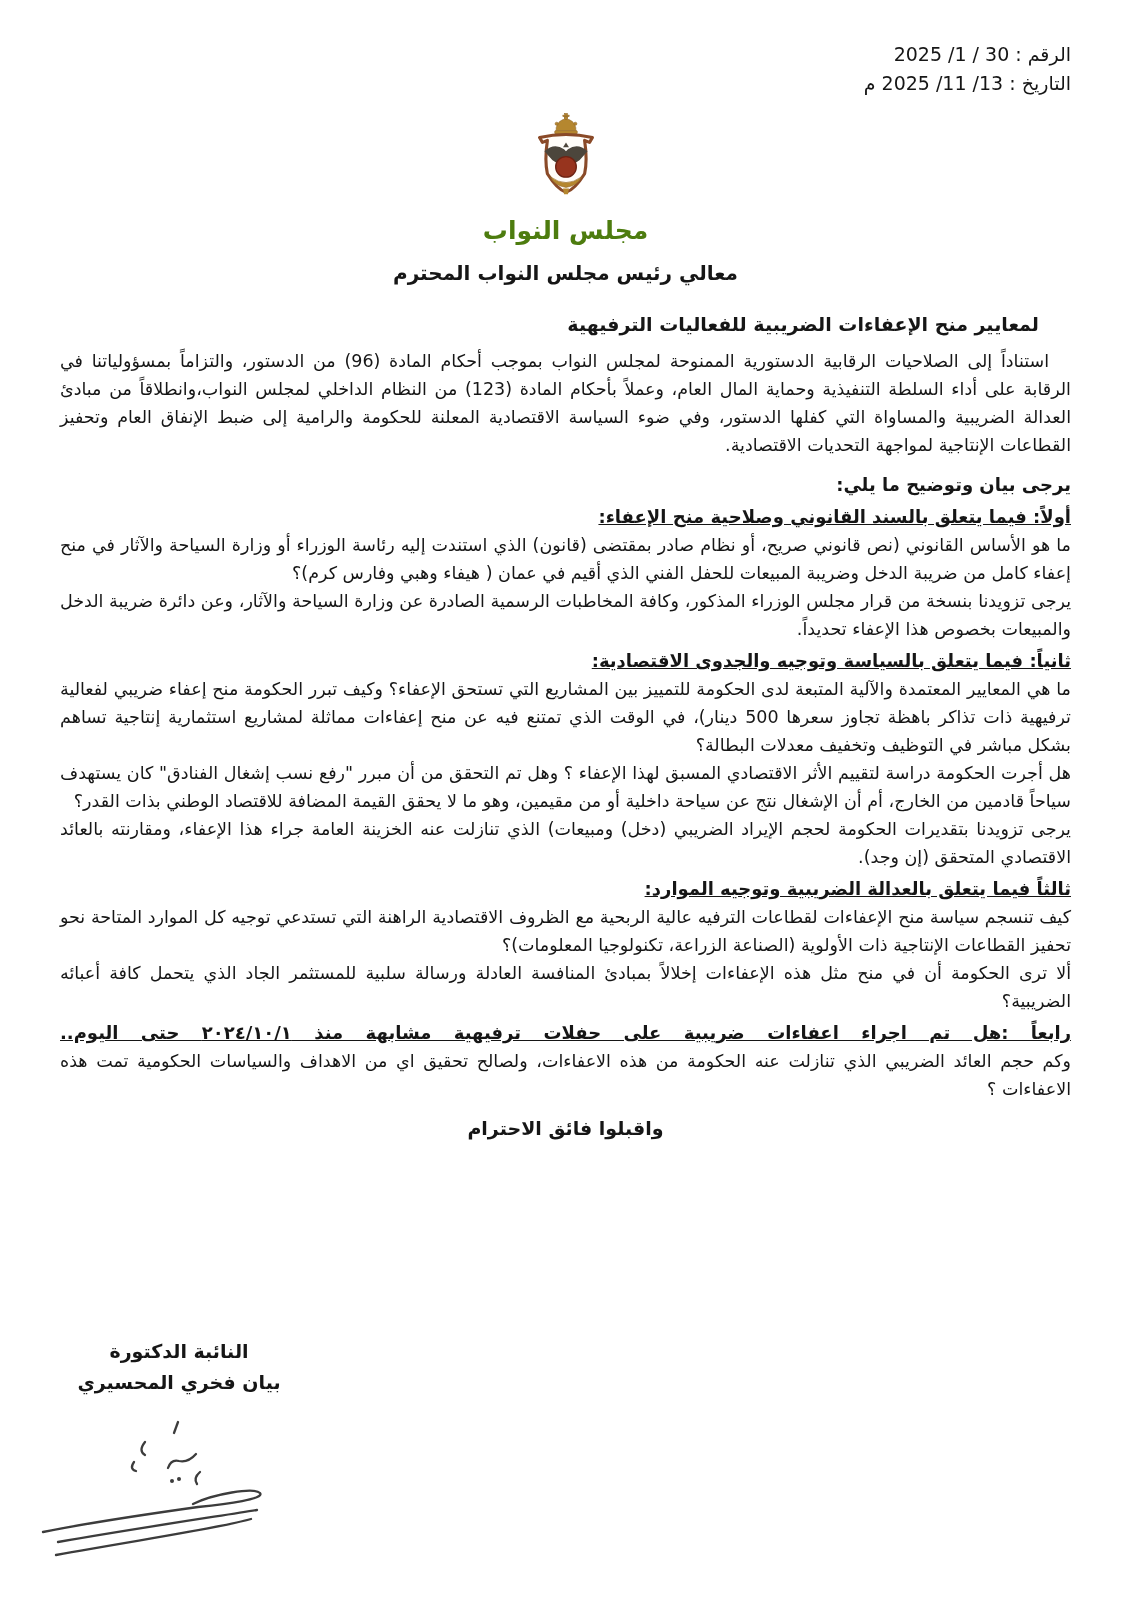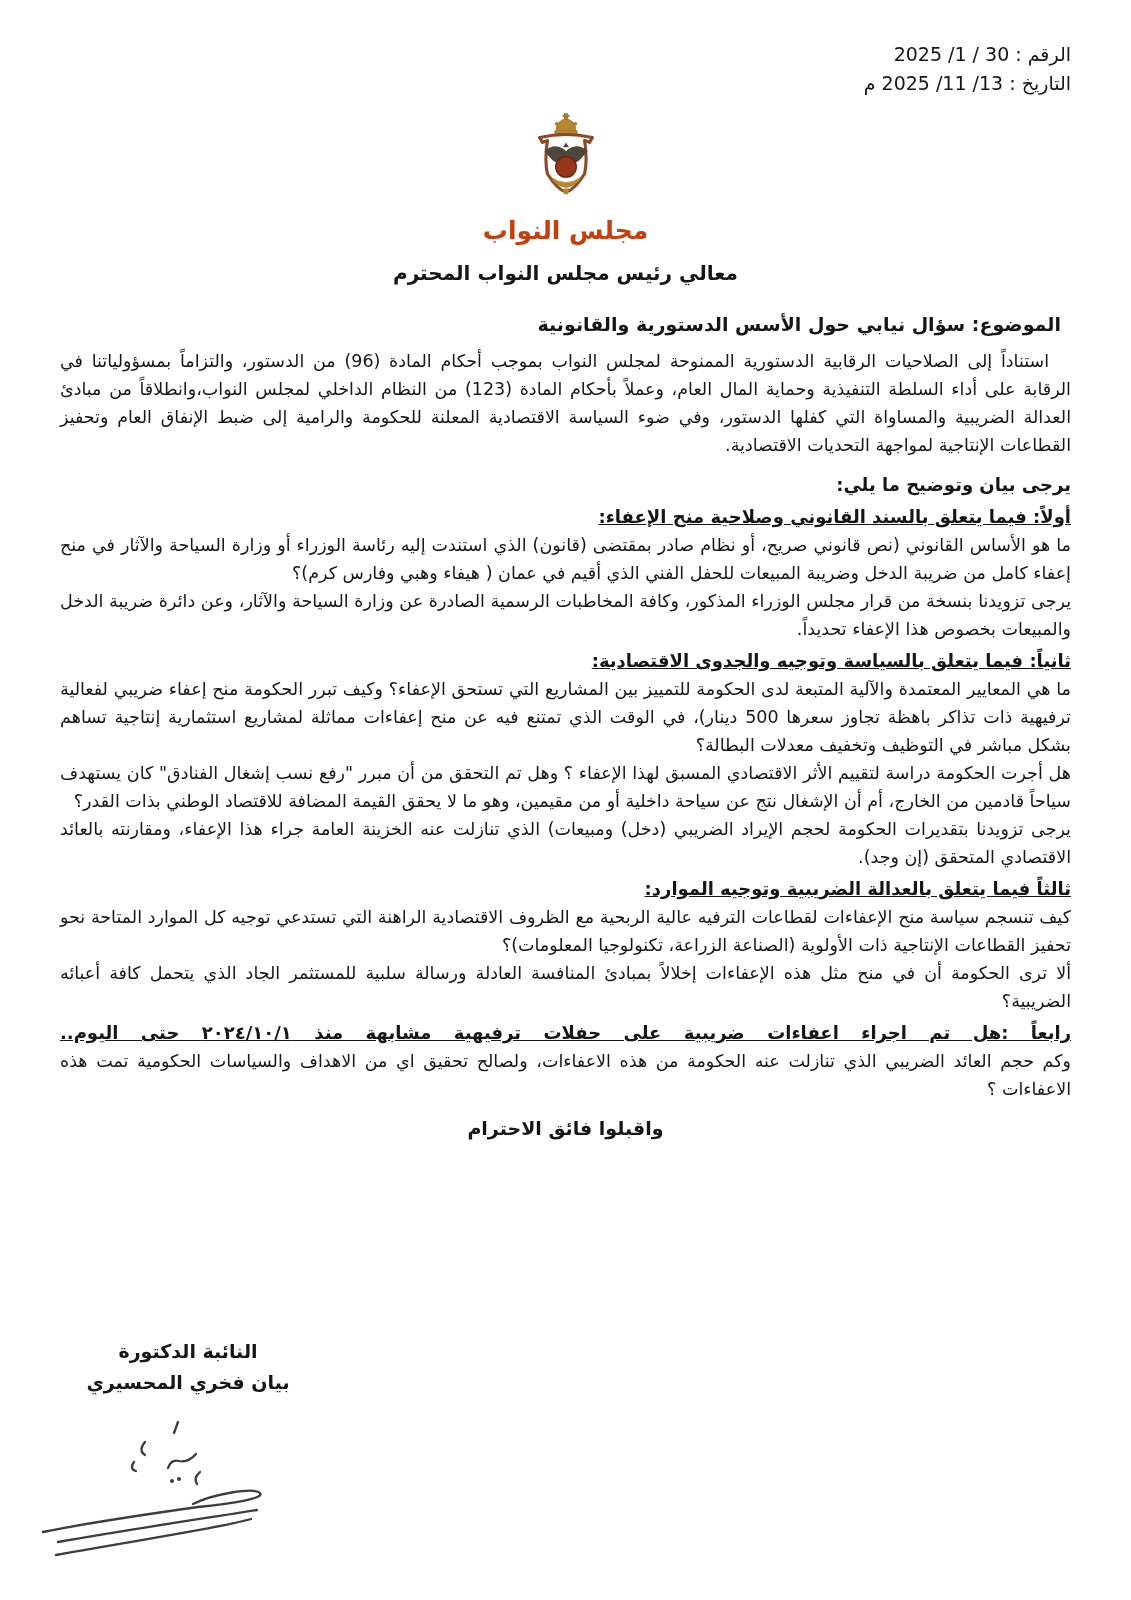--- a/index.html
+++ b/index.html
@@ -23,21 +23,21 @@
     font-size:19px;
     line-height:29px;
     margin-left:8px;
   }
   
   .emblem-wrap{text-align:center;margin-top:14px;}
   .calligraphy{
     text-align:center;
     font-size:25px;
     font-weight:bold;
-    color:#c2410c;
+    color:#4d7c0f;
     margin-top:2px;
     letter-spacing:1px;
   }
   .salutation{
     text-align:center;
     font-weight:bold;
     font-size:20px;
     margin-top:16px;
   }
   .subject{
@@ -84,21 +84,21 @@
   }
   .closing{
     text-align:center;
     font-weight:bold;
     font-size:19px;
     margin-top:14px;
   }
   .signature-block{
     position:absolute;
     top:1336px;
-    left:63px;
+    left:54px;
     width:250px;
     text-align:center;
     font-weight:bold;
     font-size:19px;
     line-height:31px;
   }
   .signature-scrawl{
     position:absolute;
     top:1408px;
     left:28px;
@@ -138,21 +138,21 @@
         <path d="M44 66 q16 12 32 0 q-4 9 -16 11 q-12 -2 -16 -11 z" fill="#b5872f" stroke="#93682a" stroke-width="0.6"></path>
         <path d="M57 78 h6 l-1 6 h-4 z" fill="#b5872f"></path>
       </svg>
     </span>
     <div class="calligraphy">مجلس النواب</div>
   </div>
 
   <div class="salutation">معالي رئيس مجلس النواب المحترم</div>
 
   <div class="subject">
-    <div class="line1">الموضوع: سؤال نيابي حول الأسس الدستورية والقانونية</div>
+    <div class="line2">لمعايير منح الإعفاءات الضريبية للفعاليات الترفيهية</div>
   </div>
 
   <div class="intro">استناداً إلى الصلاحيات الرقابية الدستورية الممنوحة لمجلس النواب بموجب أحكام المادة (96) من الدستور، والتزاماً بمسؤولياتنا في الرقابة على أداء السلطة التنفيذية وحماية المال العام، وعملاً بأحكام المادة (123) من النظام الداخلي لمجلس النواب،وانطلاقاً من مبادئ العدالة الضريبية والمساواة التي كفلها الدستور، وفي ضوء السياسة الاقتصادية المعلنة للحكومة والرامية إلى ضبط الإنفاق العام وتحفيز القطاعات الإنتاجية لمواجهة التحديات الاقتصادية.</div>
   <div class="request">يرجى بيان وتوضيح ما يلي:</div>
 
   <div class="sec-heading">أولاً: فيما يتعلق بالسند القانوني وصلاحية منح الإعفاء:</div>
   <div class="para">ما هو الأساس القانوني (نص قانوني صريح، أو نظام صادر بمقتضى (قانون) الذي استندت إليه رئاسة الوزراء أو وزارة السياحة والآثار في منح إعفاء كامل من ضريبة الدخل وضريبة المبيعات للحفل الفني الذي أقيم في عمان ( هيفاء وهبي وفارس كرم)؟</div>
   <div class="para">يرجى تزويدنا بنسخة من قرار مجلس الوزراء المذكور، وكافة المخاطبات الرسمية الصادرة عن وزارة السياحة والآثار، وعن دائرة ضريبة الدخل والمبيعات بخصوص هذا الإعفاء تحديداً.</div>
 
   <div class="sec-heading">ثانياً: فيما يتعلق بالسياسة وتوجيه والجدوى الاقتصادية:</div>

